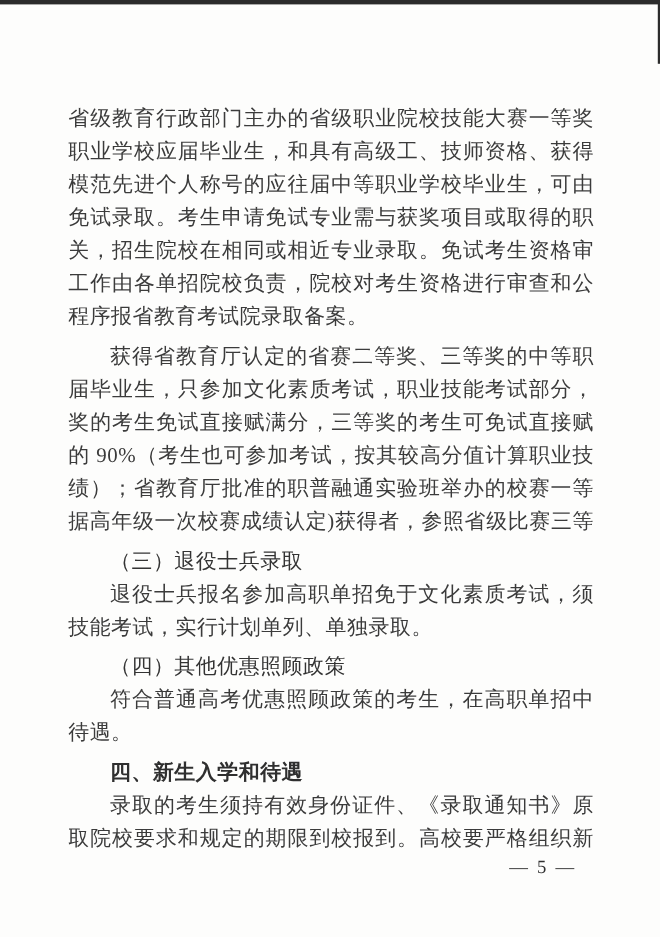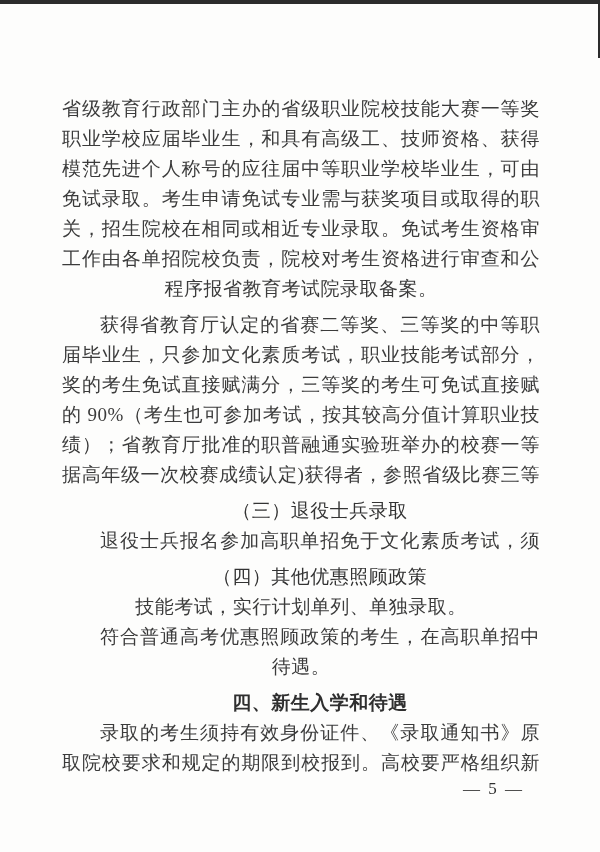--- a/index.html
+++ b/index.html
@@ -34,32 +34,32 @@
   }
   .line {
     line-height: 30px;
     height: 30px;
     text-align: justify;
     text-align-last: justify;
     letter-spacing: 0.5px;
     overflow: hidden;
   }
   .short {
-    text-align: center;
+    text-align: left;
     text-align-last: auto;
   }
   .indent { text-indent: 2em; }
   .gap { margin-top: 6px; }
   .h-kai {
     font-weight: normal;
     color: #333333;
   }
   .h-hei {
     font-weight: bold;
-    font-family: Liberation Sans, sans-serif;
+    font-family: Liberation Mono, monospace;
     color: #2f2f2f;
   }
   .page-number {
     position: absolute;
     top: 779px; right: 76px;
     font-size: 17px;
     color: #2f2f2f;
     letter-spacing: 2px;
   }
 </style>
@@ -81,23 +81,23 @@
 
     <div class="line indent gap">获得省教育厅认定的省赛二等奖、三等奖的中等职业学校应</div>
     <div class="line">届毕业生，只参加文化素质考试，职业技能考试部分，省赛二等</div>
     <div class="line">奖的考生免试直接赋满分，三等奖的考生可免试直接赋满分分值</div>
     <div class="line">的 90%（考生也可参加考试，按其较高分值计算职业技能考试成</div>
     <div class="line">绩）；省教育厅批准的职普融通实验班举办的校赛一等奖（只根</div>
     <div class="line">据高年级一次校赛成绩认定)获得者，参照省级比赛三等奖应用。</div>
 
     <div class="line short indent gap h-kai">（三）退役士兵录取</div>
     <div class="line indent">退役士兵报名参加高职单招免于文化素质考试，须参加职业</div>
+    <div class="line short">技能考试，实行计划单列、单独录取。</div>
+
     <div class="line short indent gap h-kai">（四）其他优惠照顾政策</div>
-
-    <div class="line short">技能考试，实行计划单列、单独录取。</div>
     <div class="line indent">符合普通高考优惠照顾政策的考生，在高职单招中享受同等</div>
     <div class="line short">待遇。</div>
 
     <div class="line short indent gap h-hei">四、新生入学和待遇</div>
     <div class="line indent">录取的考生须持有效身份证件、《录取通知书》原件，按录</div>
     <div class="line">取院校要求和规定的期限到校报到。高校要严格组织新生入学资</div>
   </div>
 
   <div class="page-number">— 5 —</div>
 </div>

